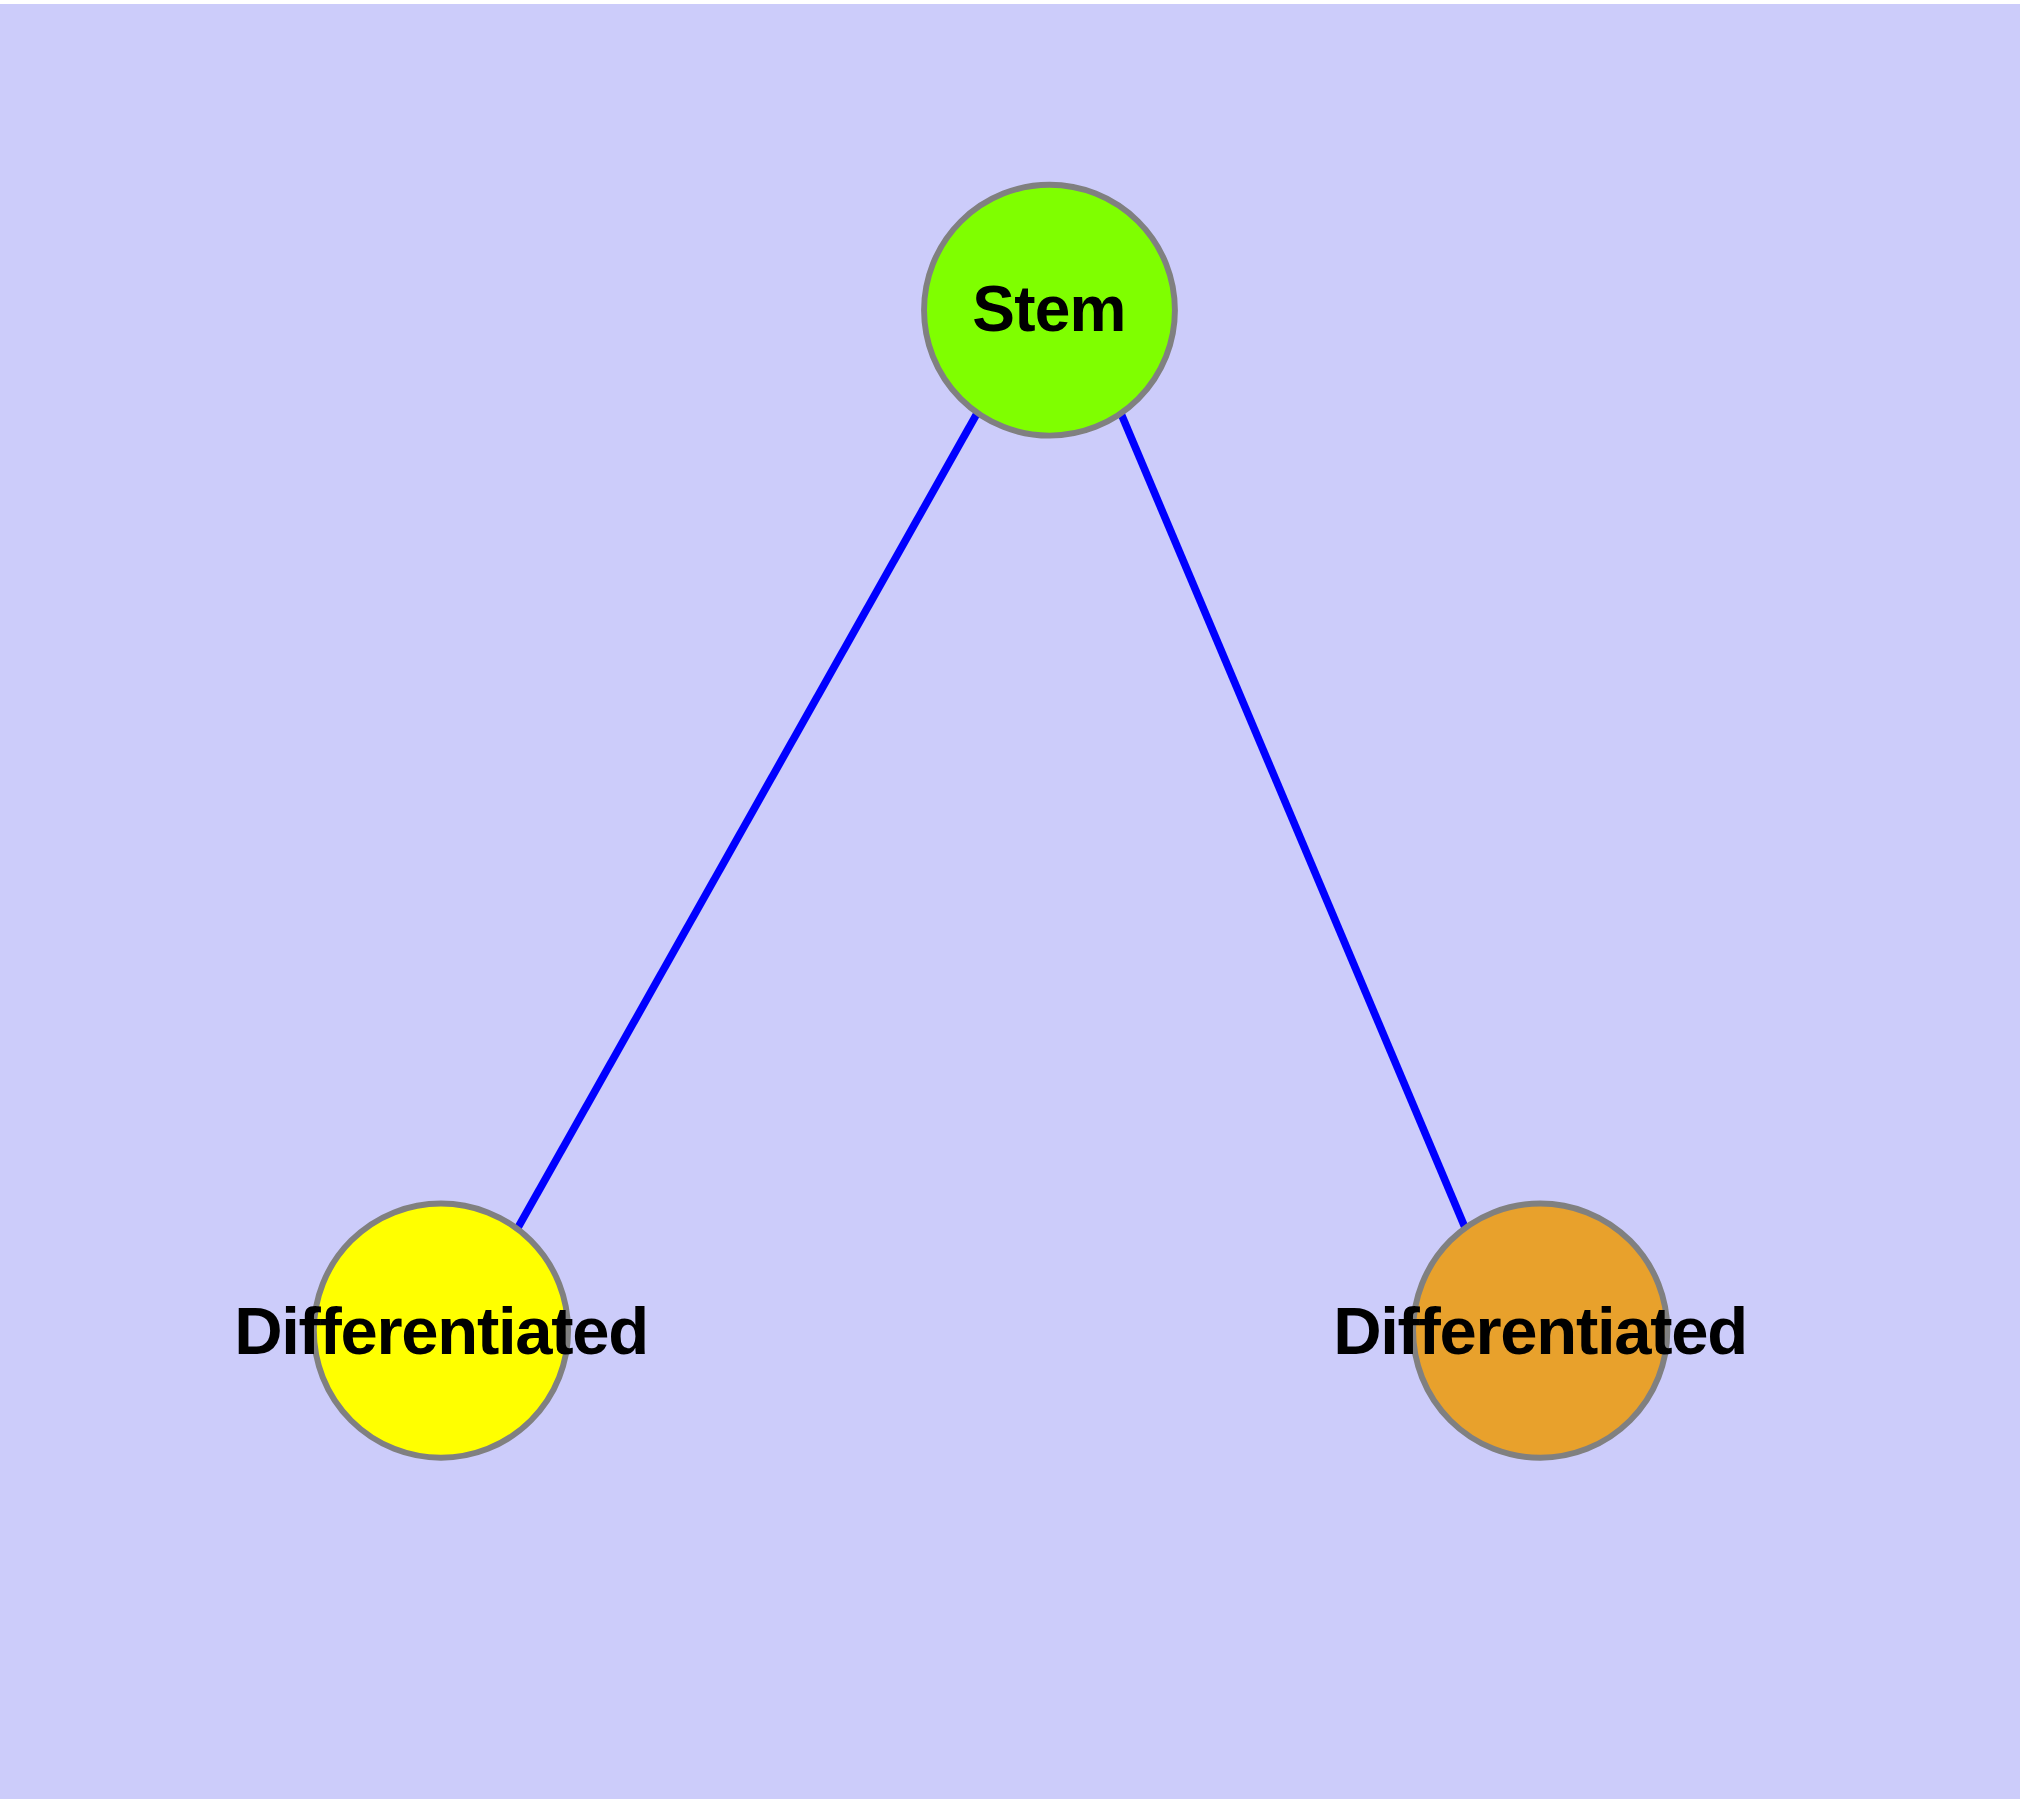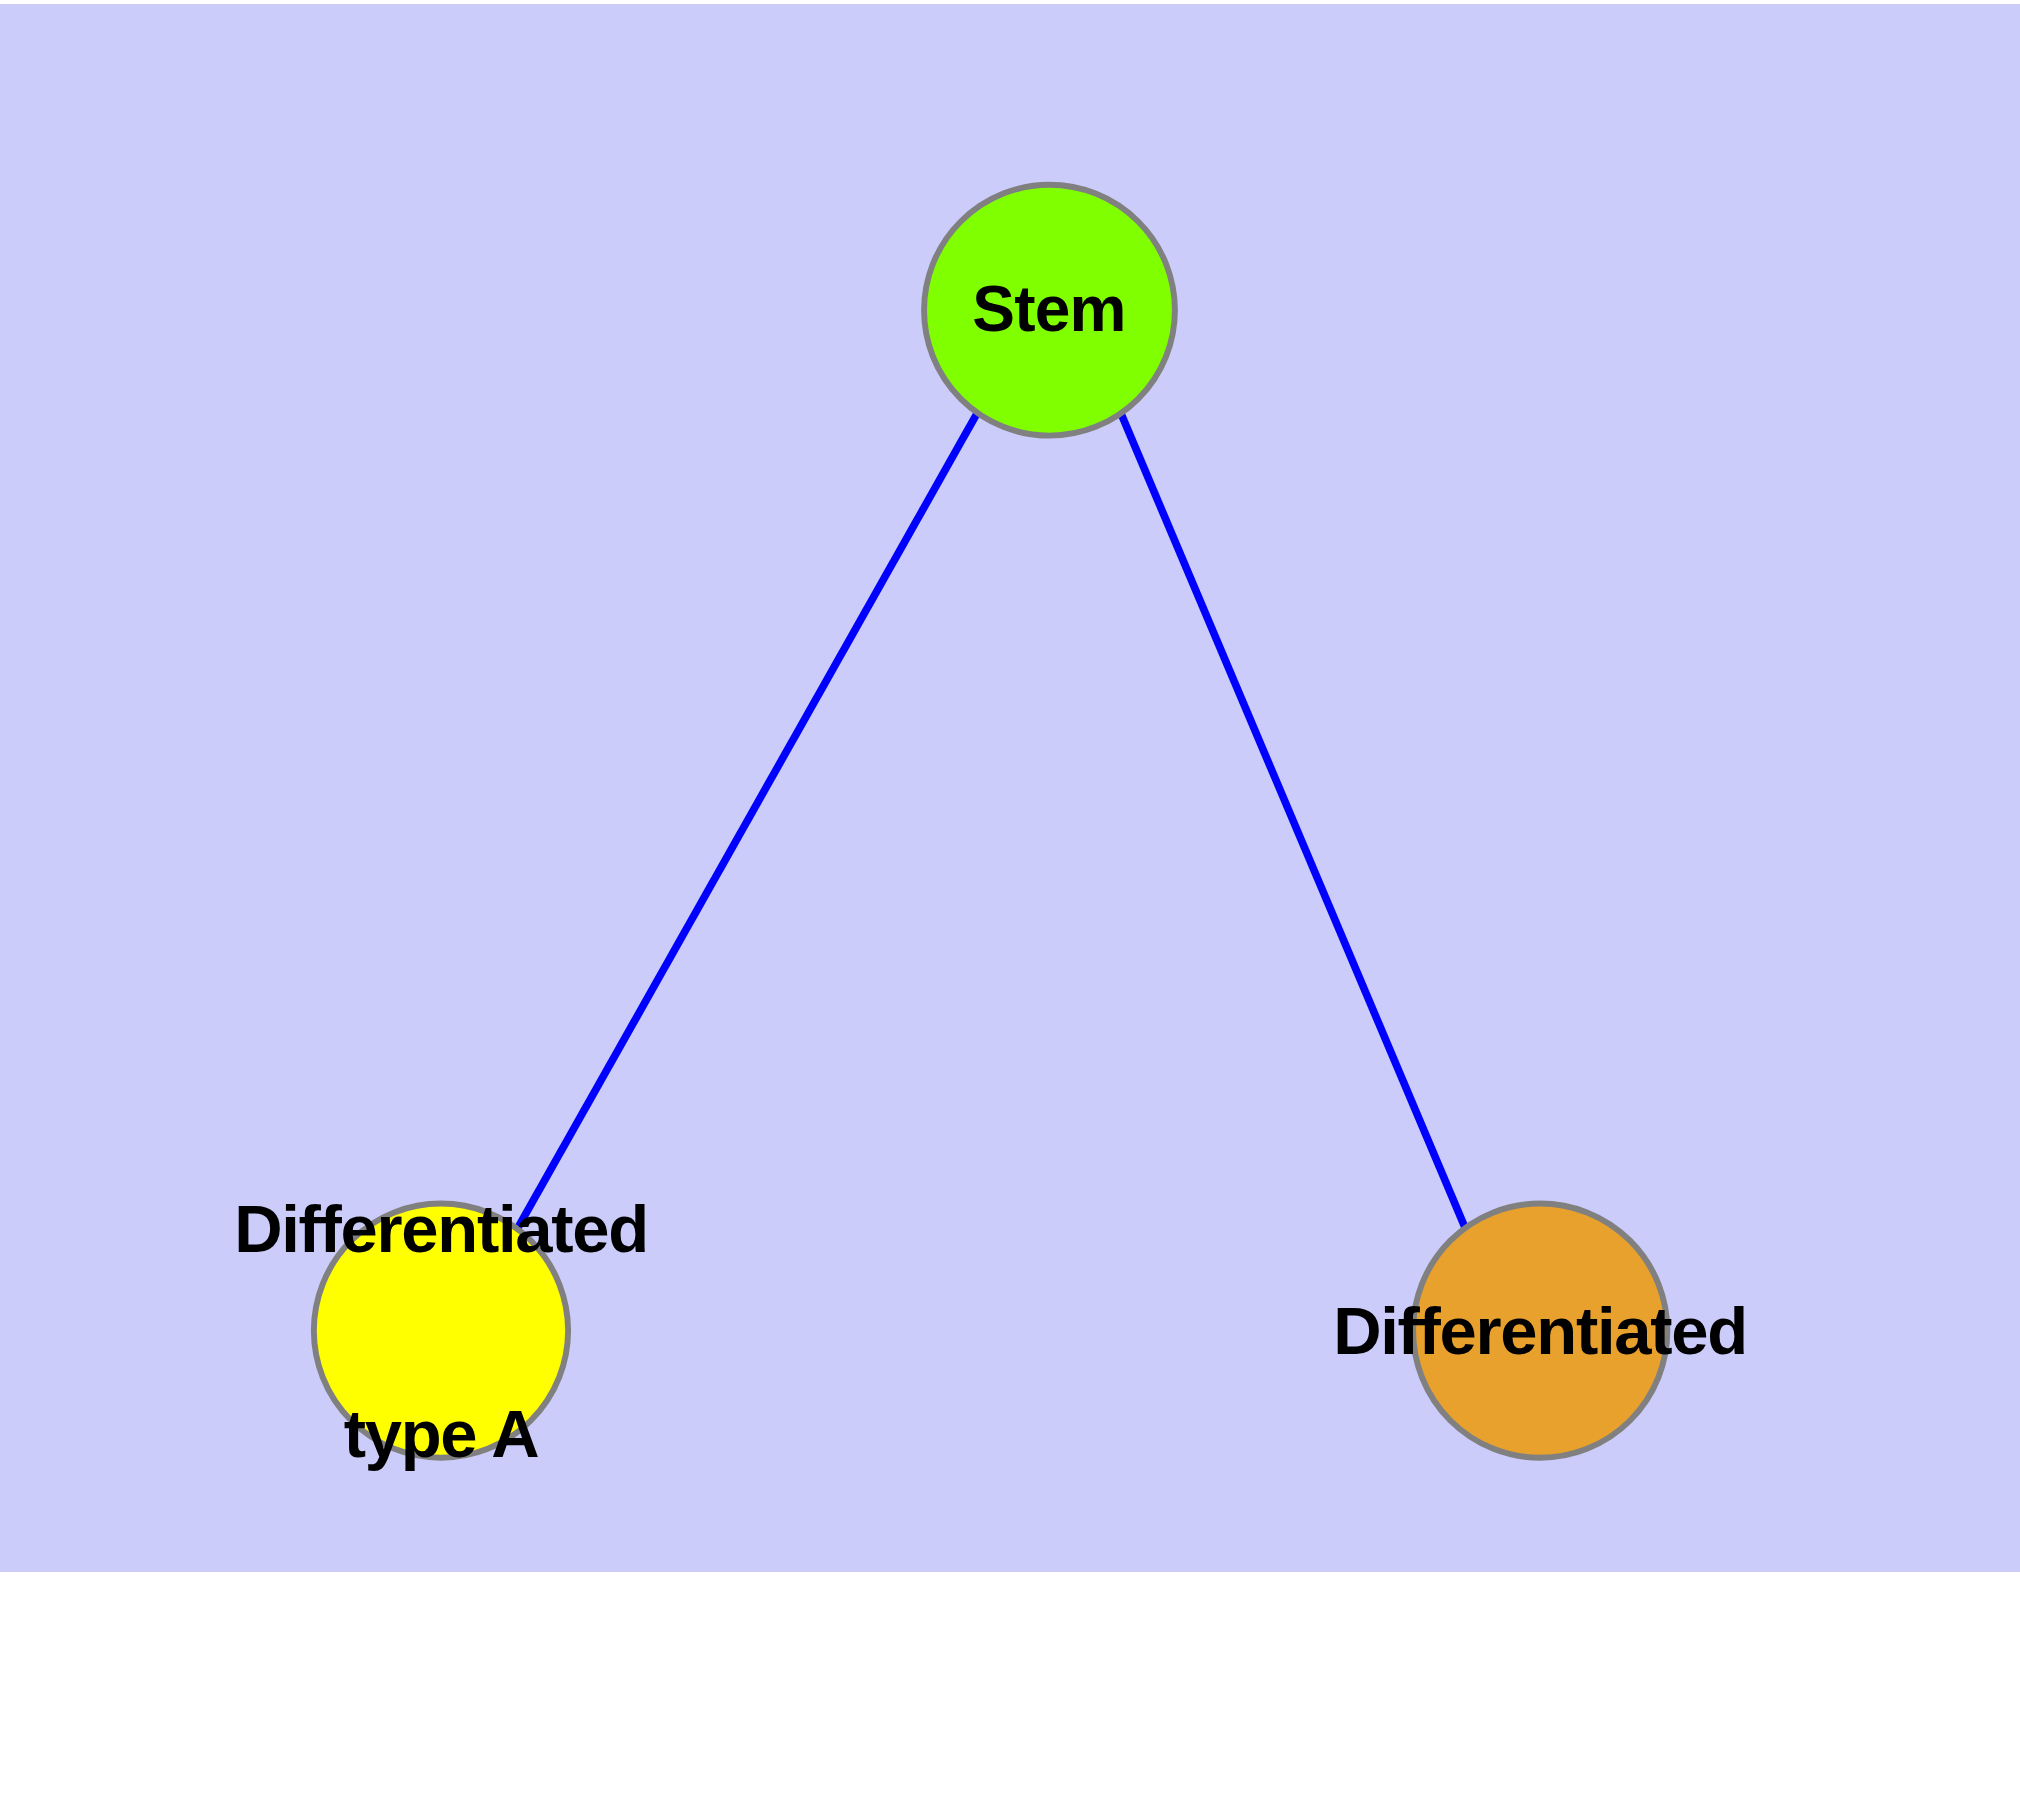--- a/index.html
+++ b/index.html
@@ -3,21 +3,21 @@
 <meta charset="utf-8">
 <style>
   html, body {
     margin: 0;
     padding: 0;
     background: #ffffff;
   }
   #canvas {
     position: relative;
     width: 2021px;
-    height: 1572px;
+    height: 1812px;
     background: #ffffff;
     overflow: hidden;
     font-family: "Liberation Sans", sans-serif;
   }
   #plot-area {
     position: absolute;
     left: 0px;
     top: 4.2px;
     width: 2021px;
     height: 1795px;
@@ -67,21 +67,20 @@
       <circle cx="1238" cy="366" r="148" fill="#7fff00" stroke="#808080" stroke-width="7"></circle>
       <circle cx="520" cy="1570" r="150" fill="#ffff00" stroke="#808080" stroke-width="7"></circle>
       <circle cx="1817" cy="1570" r="150" fill="#e8a12c" stroke="#808080" stroke-width="7"></circle>
     </g>
   </svg>
 
   <div class="node-label label-stem" style="left:1049px; top:310px;">Stem</div>
 
   <div class="node-label label-leaf" style="left:441px; top:1331px;">
     <div>Differentiated</div>
-    <div>type A</div>
   </div>
 
   <div class="node-label label-leaf" style="left:1540px; top:1331px;">
     <div>Differentiated</div>
   </div>
 
 </div>
 
 
 </body></html>

